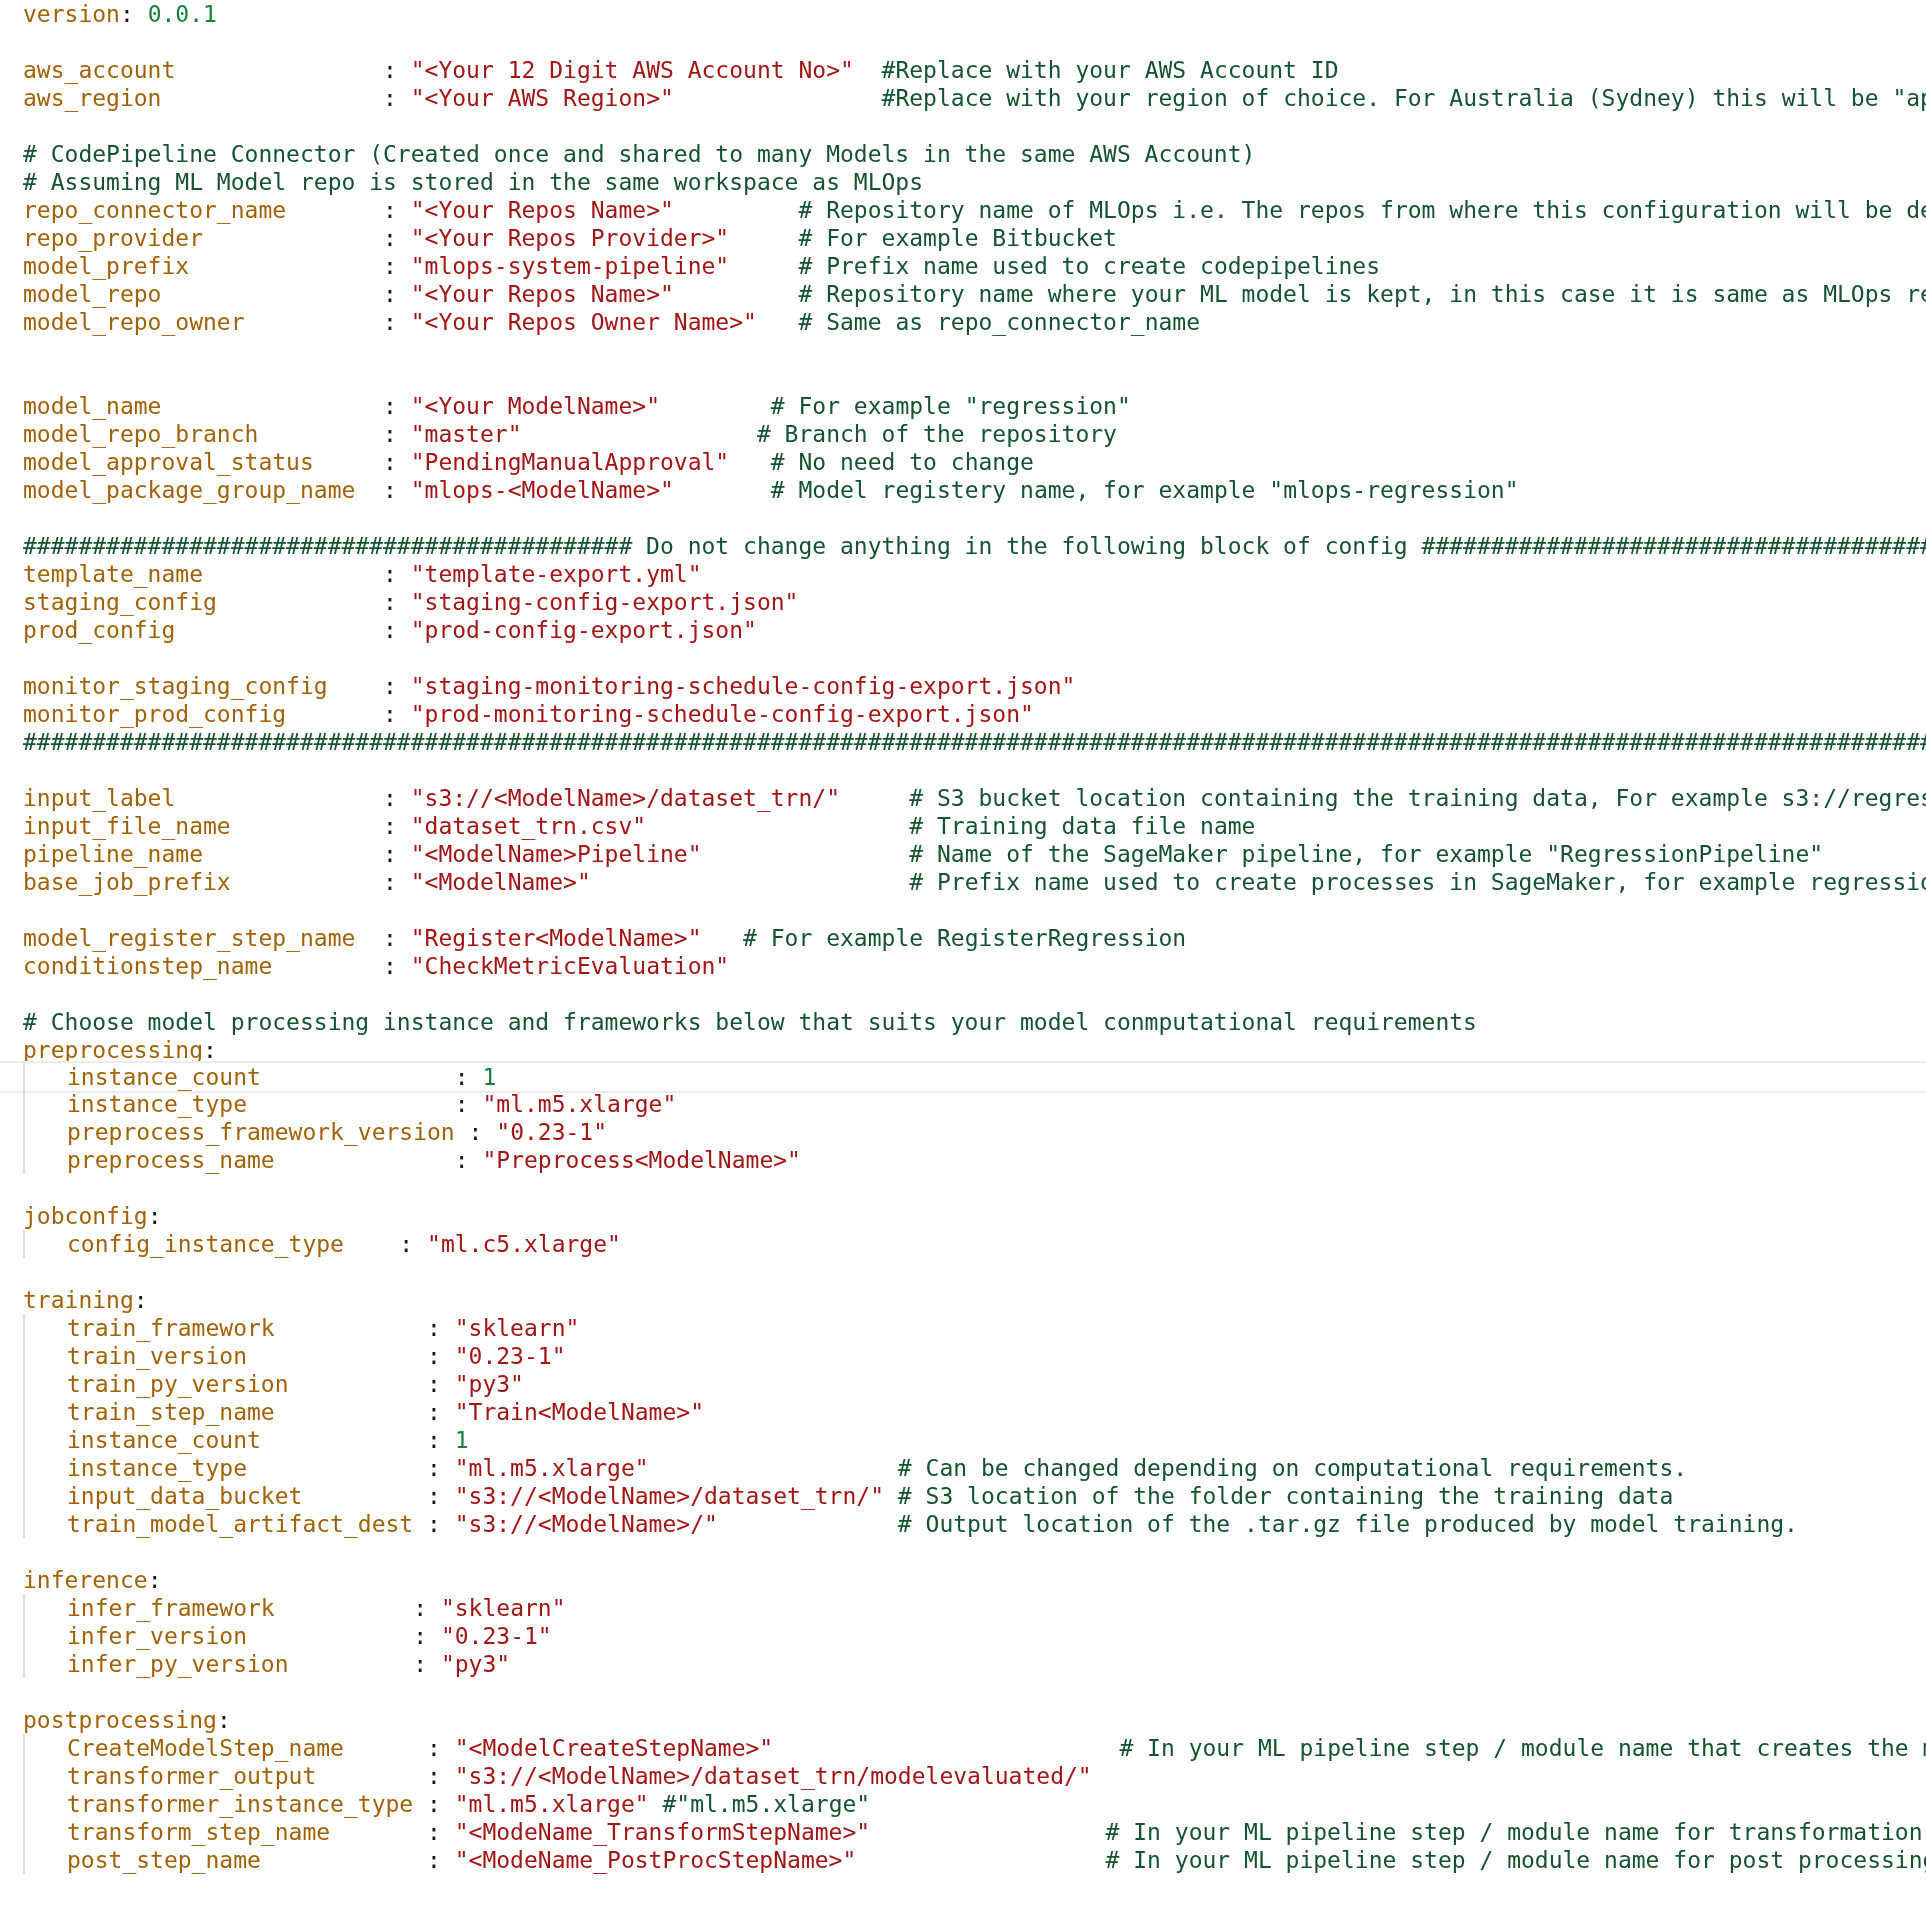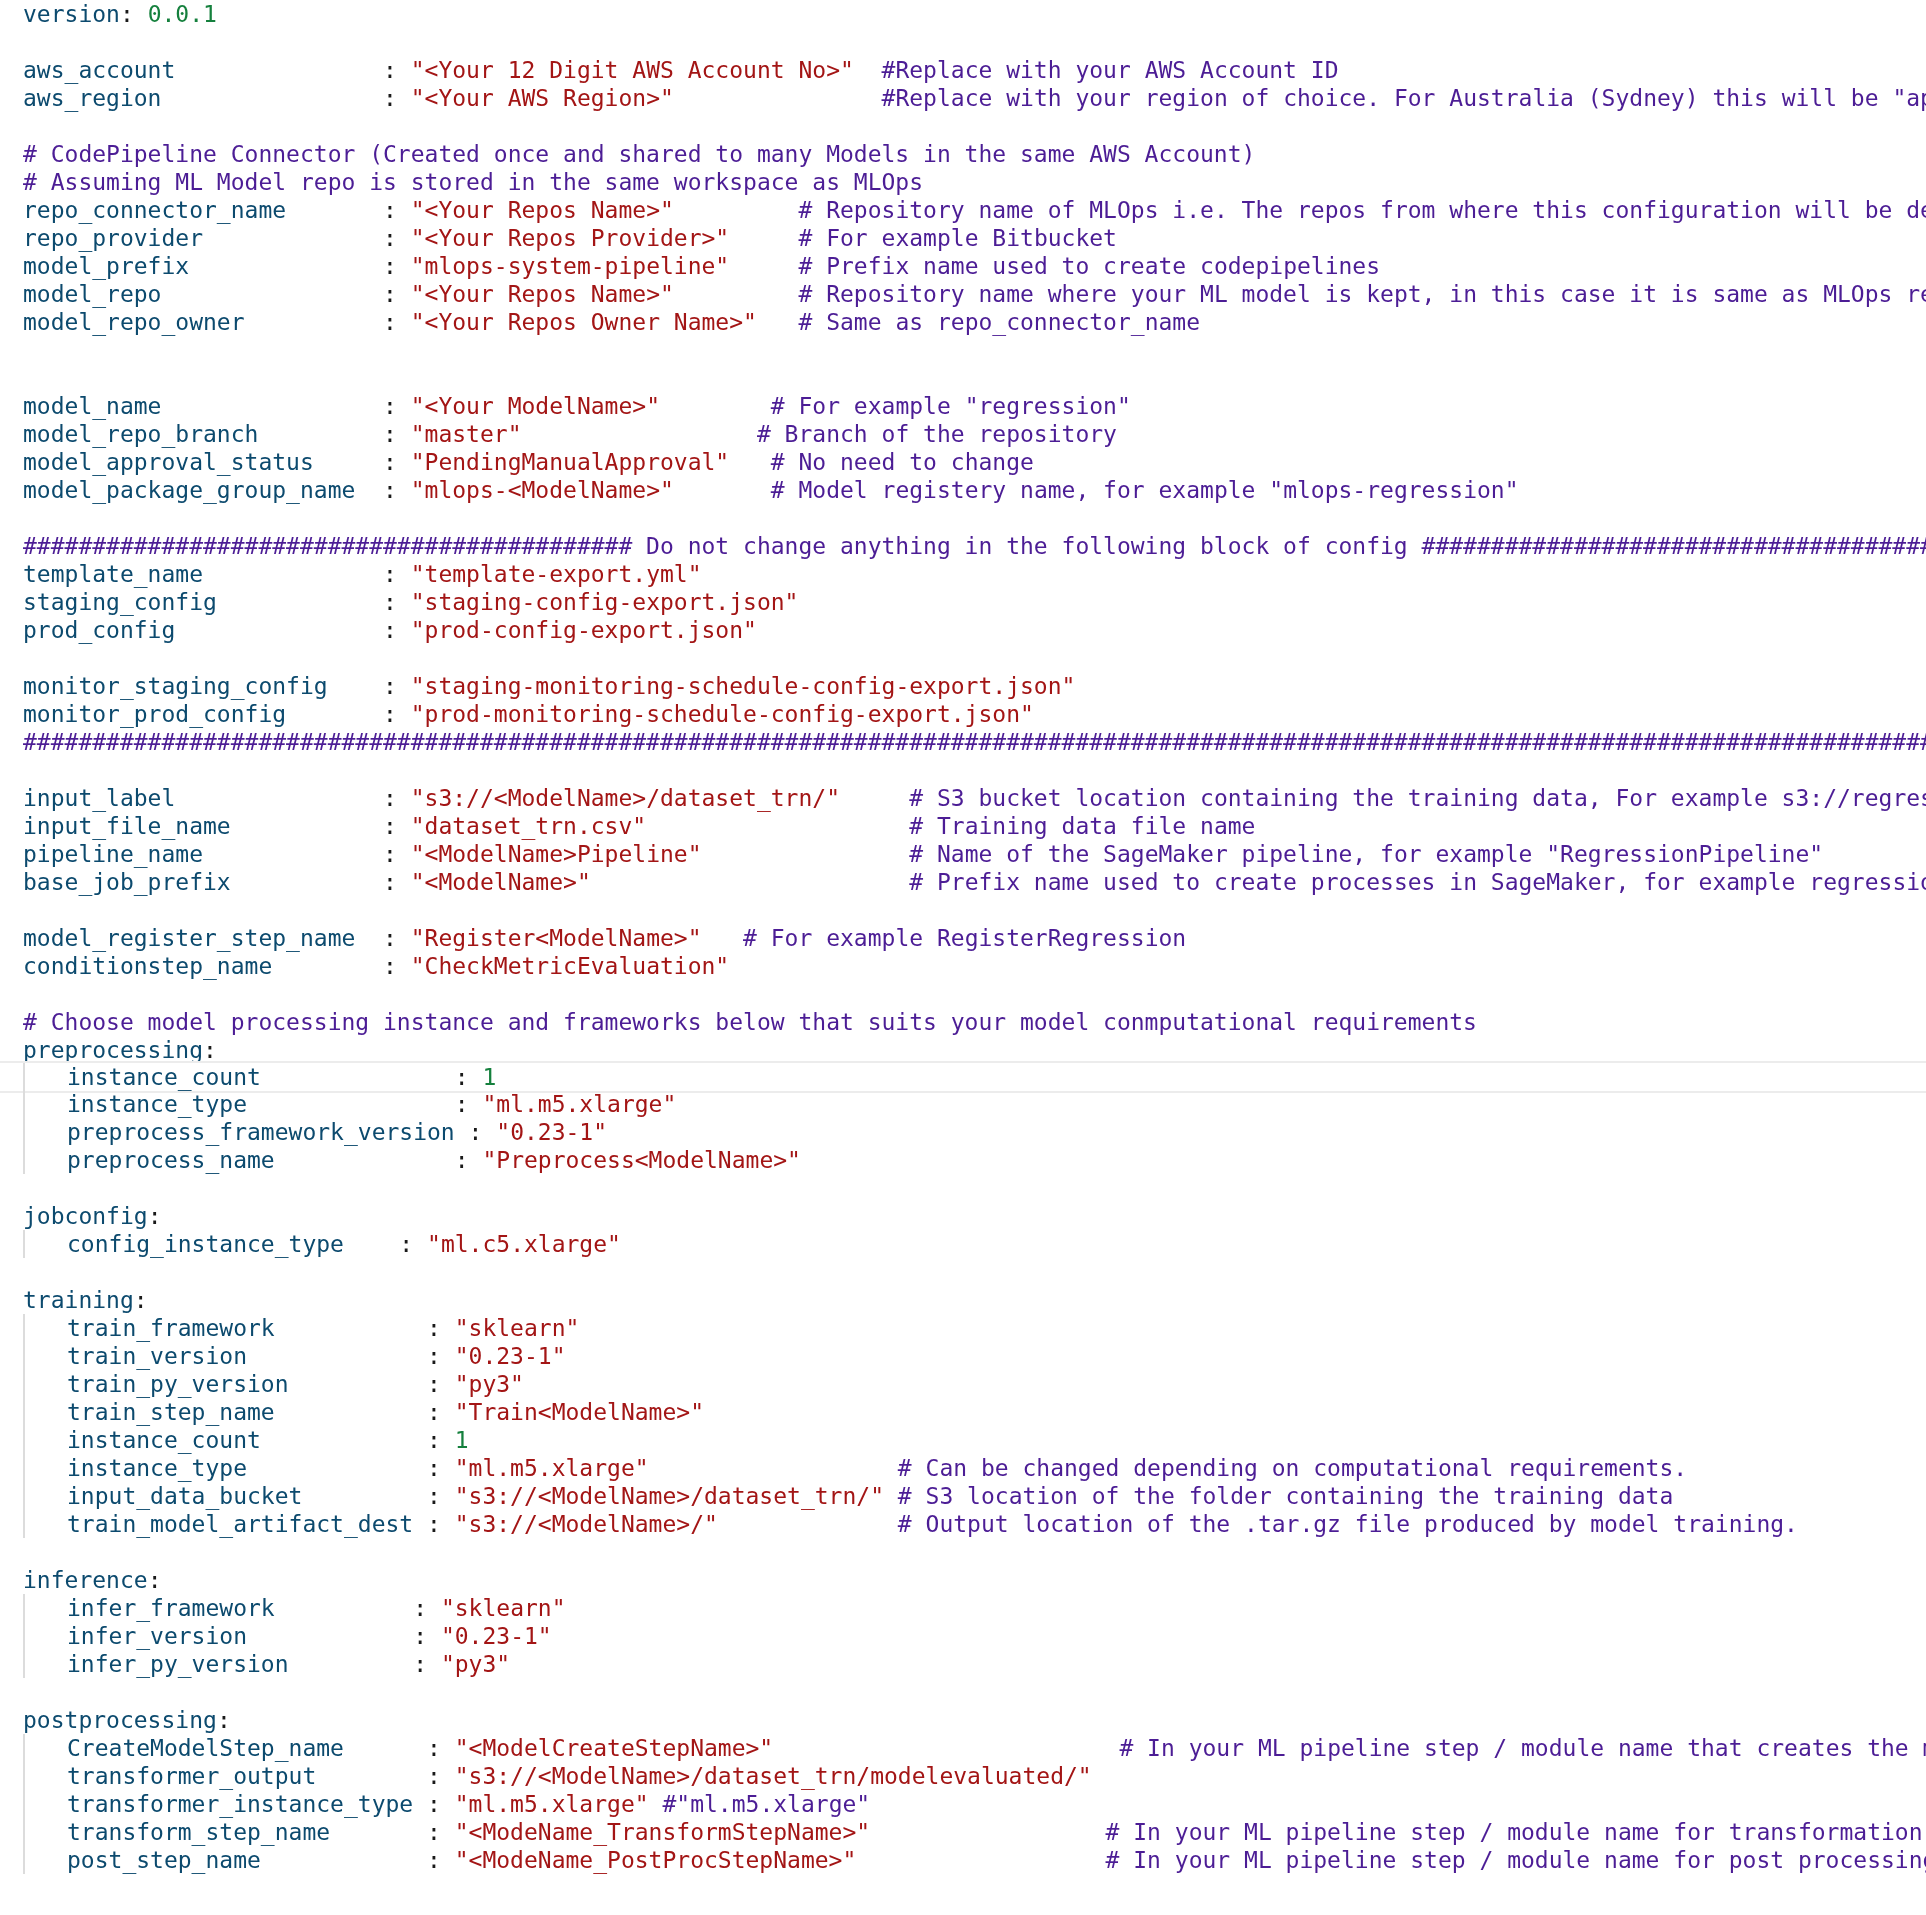--- a/index.html
+++ b/index.html
@@ -16,23 +16,23 @@
   .line { position: relative; height: 28px; padding-left: 23px; }
   .line.child { padding-left: 67px; }
   .line.child::before {
     content: ""; position: absolute; left: 23px; top: 0; bottom: 0;
     width: 1.9px; background: #dcdcdc;
   }
   .line.current {
     border-top: 2.8px solid #ececec; border-bottom: 2.8px solid #ececec;
     margin-top: -2.8px; margin-bottom: -2.8px;
   }
-  .k { color: #0c4a6e; margin-top: 40px; }
+  .k { color: #a16207; margin-top: 40px; }
   .s { color: #a31515; }
   .n { color: #15803d; }
-  .c { color: #4c1d95; margin-top: 40px; }
+  .c { color: #14532d; margin-top: 40px; }
   .p { color: #1a1a1a; }
 </style>
 </head>
 <body>
 
 <div class="editor" id="editor"><div class="line"><span class="k">version</span><span class="p">: </span><span class="n">0.0.1</span></div><div class="line">&nbsp;</div><div class="line"><span class="k">aws_account               </span><span class="p">: </span><span class="s">"&lt;Your 12 Digit AWS Account No&gt;"</span><span class="p">  </span><span class="c">#Replace with your AWS Account ID</span></div><div class="line"><span class="k">aws_region                </span><span class="p">: </span><span class="s">"&lt;Your AWS Region&gt;"</span><span class="p">               </span><span class="c">#Replace with your region of choice. For Australia (Sydney) this will be "ap-southeast-2"</span></div><div class="line">&nbsp;</div><div class="line"><span class="c"># CodePipeline Connector (Created once and shared to many Models in the same AWS Account)</span></div><div class="line"><span class="c"># Assuming ML Model repo is stored in the same workspace as MLOps</span></div><div class="line"><span class="k">repo_connector_name       </span><span class="p">: </span><span class="s">"&lt;Your Repos Name&gt;"</span><span class="p">         </span><span class="c"># Repository name of MLOps i.e. The repos from where this configuration will be deployed</span></div><div class="line"><span class="k">repo_provider             </span><span class="p">: </span><span class="s">"&lt;Your Repos Provider&gt;"</span><span class="p">     </span><span class="c"># For example Bitbucket</span></div><div class="line"><span class="k">model_prefix              </span><span class="p">: </span><span class="s">"mlops-system-pipeline"</span><span class="p">     </span><span class="c"># Prefix name used to create codepipelines</span></div><div class="line"><span class="k">model_repo                </span><span class="p">: </span><span class="s">"&lt;Your Repos Name&gt;"</span><span class="p">         </span><span class="c"># Repository name where your ML model is kept, in this case it is same as MLOps repos</span></div><div class="line"><span class="k">model_repo_owner          </span><span class="p">: </span><span class="s">"&lt;Your Repos Owner Name&gt;"</span><span class="p">   </span><span class="c"># Same as repo_connector_name</span></div><div class="line">&nbsp;</div><div class="line">&nbsp;</div><div class="line"><span class="k">model_name                </span><span class="p">: </span><span class="s">"&lt;Your ModelName&gt;"</span><span class="p">        </span><span class="c"># For example "regression"</span></div><div class="line"><span class="k">model_repo_branch         </span><span class="p">: </span><span class="s">"master"</span><span class="p">                 </span><span class="c"># Branch of the repository</span></div><div class="line"><span class="k">model_approval_status     </span><span class="p">: </span><span class="s">"PendingManualApproval"</span><span class="p">   </span><span class="c"># No need to change</span></div><div class="line"><span class="k">model_package_group_name  </span><span class="p">: </span><span class="s">"mlops-&lt;ModelName&gt;"</span><span class="p">       </span><span class="c"># Model registery name, for example "mlops-regression"</span></div><div class="line">&nbsp;</div><div class="line"><span class="c">############################################ Do not change anything in the following block of config ################################################</span></div><div class="line"><span class="k">template_name             </span><span class="p">: </span><span class="s">"template-export.yml"</span></div><div class="line"><span class="k">staging_config            </span><span class="p">: </span><span class="s">"staging-config-export.json"</span></div><div class="line"><span class="k">prod_config               </span><span class="p">: </span><span class="s">"prod-config-export.json"</span></div><div class="line">&nbsp;</div><div class="line"><span class="k">monitor_staging_config    </span><span class="p">: </span><span class="s">"staging-monitoring-schedule-config-export.json"</span></div><div class="line"><span class="k">monitor_prod_config       </span><span class="p">: </span><span class="s">"prod-monitoring-schedule-config-export.json"</span></div><div class="line"><span class="c">######################################################################################################################################################</span></div><div class="line">&nbsp;</div><div class="line"><span class="k">input_label               </span><span class="p">: </span><span class="s">"s3://&lt;ModelName&gt;/dataset_trn/"</span><span class="p">     </span><span class="c"># S3 bucket location containing the training data, For example s3://regression/dataset_trn/</span></div><div class="line"><span class="k">input_file_name           </span><span class="p">: </span><span class="s">"dataset_trn.csv"</span><span class="p">                   </span><span class="c"># Training data file name</span></div><div class="line"><span class="k">pipeline_name             </span><span class="p">: </span><span class="s">"&lt;ModelName&gt;Pipeline"</span><span class="p">               </span><span class="c"># Name of the SageMaker pipeline, for example "RegressionPipeline"</span></div><div class="line"><span class="k">base_job_prefix           </span><span class="p">: </span><span class="s">"&lt;ModelName&gt;"</span><span class="p">                       </span><span class="c"># Prefix name used to create processes in SageMaker, for example regression</span></div><div class="line">&nbsp;</div><div class="line"><span class="k">model_register_step_name  </span><span class="p">: </span><span class="s">"Register&lt;ModelName&gt;"</span><span class="p">   </span><span class="c"># For example RegisterRegression</span></div><div class="line"><span class="k">conditionstep_name        </span><span class="p">: </span><span class="s">"CheckMetricEvaluation"</span></div><div class="line">&nbsp;</div><div class="line"><span class="c"># Choose model processing instance and frameworks below that suits your model conmputational requirements</span></div><div class="line"><span class="k">preprocessing</span><span class="p">:</span></div><div class="line child current"><span class="k">instance_count              </span><span class="p">: </span><span class="n">1</span></div><div class="line child"><span class="k">instance_type               </span><span class="p">: </span><span class="s">"ml.m5.xlarge"</span></div><div class="line child"><span class="k">preprocess_framework_version </span><span class="p">: </span><span class="s">"0.23-1"</span></div><div class="line child"><span class="k">preprocess_name             </span><span class="p">: </span><span class="s">"Preprocess&lt;ModelName&gt;"</span></div><div class="line">&nbsp;</div><div class="line"><span class="k">jobconfig</span><span class="p">:</span></div><div class="line child"><span class="k">config_instance_type    </span><span class="p">: </span><span class="s">"ml.c5.xlarge"</span></div><div class="line">&nbsp;</div><div class="line"><span class="k">training</span><span class="p">:</span></div><div class="line child"><span class="k">train_framework           </span><span class="p">: </span><span class="s">"sklearn"</span></div><div class="line child"><span class="k">train_version             </span><span class="p">: </span><span class="s">"0.23-1"</span></div><div class="line child"><span class="k">train_py_version          </span><span class="p">: </span><span class="s">"py3"</span></div><div class="line child"><span class="k">train_step_name           </span><span class="p">: </span><span class="s">"Train&lt;ModelName&gt;"</span></div><div class="line child"><span class="k">instance_count            </span><span class="p">: </span><span class="n">1</span></div><div class="line child"><span class="k">instance_type             </span><span class="p">: </span><span class="s">"ml.m5.xlarge"</span><span class="p">                  </span><span class="c"># Can be changed depending on computational requirements.</span></div><div class="line child"><span class="k">input_data_bucket         </span><span class="p">: </span><span class="s">"s3://&lt;ModelName&gt;/dataset_trn/"</span><span class="p"> </span><span class="c"># S3 location of the folder containing the training data</span></div><div class="line child"><span class="k">train_model_artifact_dest </span><span class="p">: </span><span class="s">"s3://&lt;ModelName&gt;/"</span><span class="p">             </span><span class="c"># Output location of the .tar.gz file produced by model training.</span></div><div class="line">&nbsp;</div><div class="line"><span class="k">inference</span><span class="p">:</span></div><div class="line child"><span class="k">infer_framework          </span><span class="p">: </span><span class="s">"sklearn"</span></div><div class="line child"><span class="k">infer_version            </span><span class="p">: </span><span class="s">"0.23-1"</span></div><div class="line child"><span class="k">infer_py_version         </span><span class="p">: </span><span class="s">"py3"</span></div><div class="line">&nbsp;</div><div class="line"><span class="k">postprocessing</span><span class="p">:</span></div><div class="line child"><span class="k">CreateModelStep_name      </span><span class="p">: </span><span class="s">"&lt;ModelCreateStepName&gt;"</span><span class="p">                         </span><span class="c"># In your ML pipeline step / module name that creates the model / initial step</span></div><div class="line child"><span class="k">transformer_output        </span><span class="p">: </span><span class="s">"s3://&lt;ModelName&gt;/dataset_trn/modelevaluated/"</span></div><div class="line child"><span class="k">transformer_instance_type </span><span class="p">: </span><span class="s">"ml.m5.xlarge"</span><span class="p"> </span><span class="c">#"ml.m5.xlarge"</span></div><div class="line child"><span class="k">transform_step_name       </span><span class="p">: </span><span class="s">"&lt;ModeName_TransformStepName&gt;"</span><span class="p">                 </span><span class="c"># In your ML pipeline step / module name for transformation</span></div><div class="line child"><span class="k">post_step_name            </span><span class="p">: </span><span class="s">"&lt;ModeName_PostProcStepName&gt;"</span><span class="p">                  </span><span class="c"># In your ML pipeline step / module name for post processing</span></div></div>
 
 
 </body></html>

